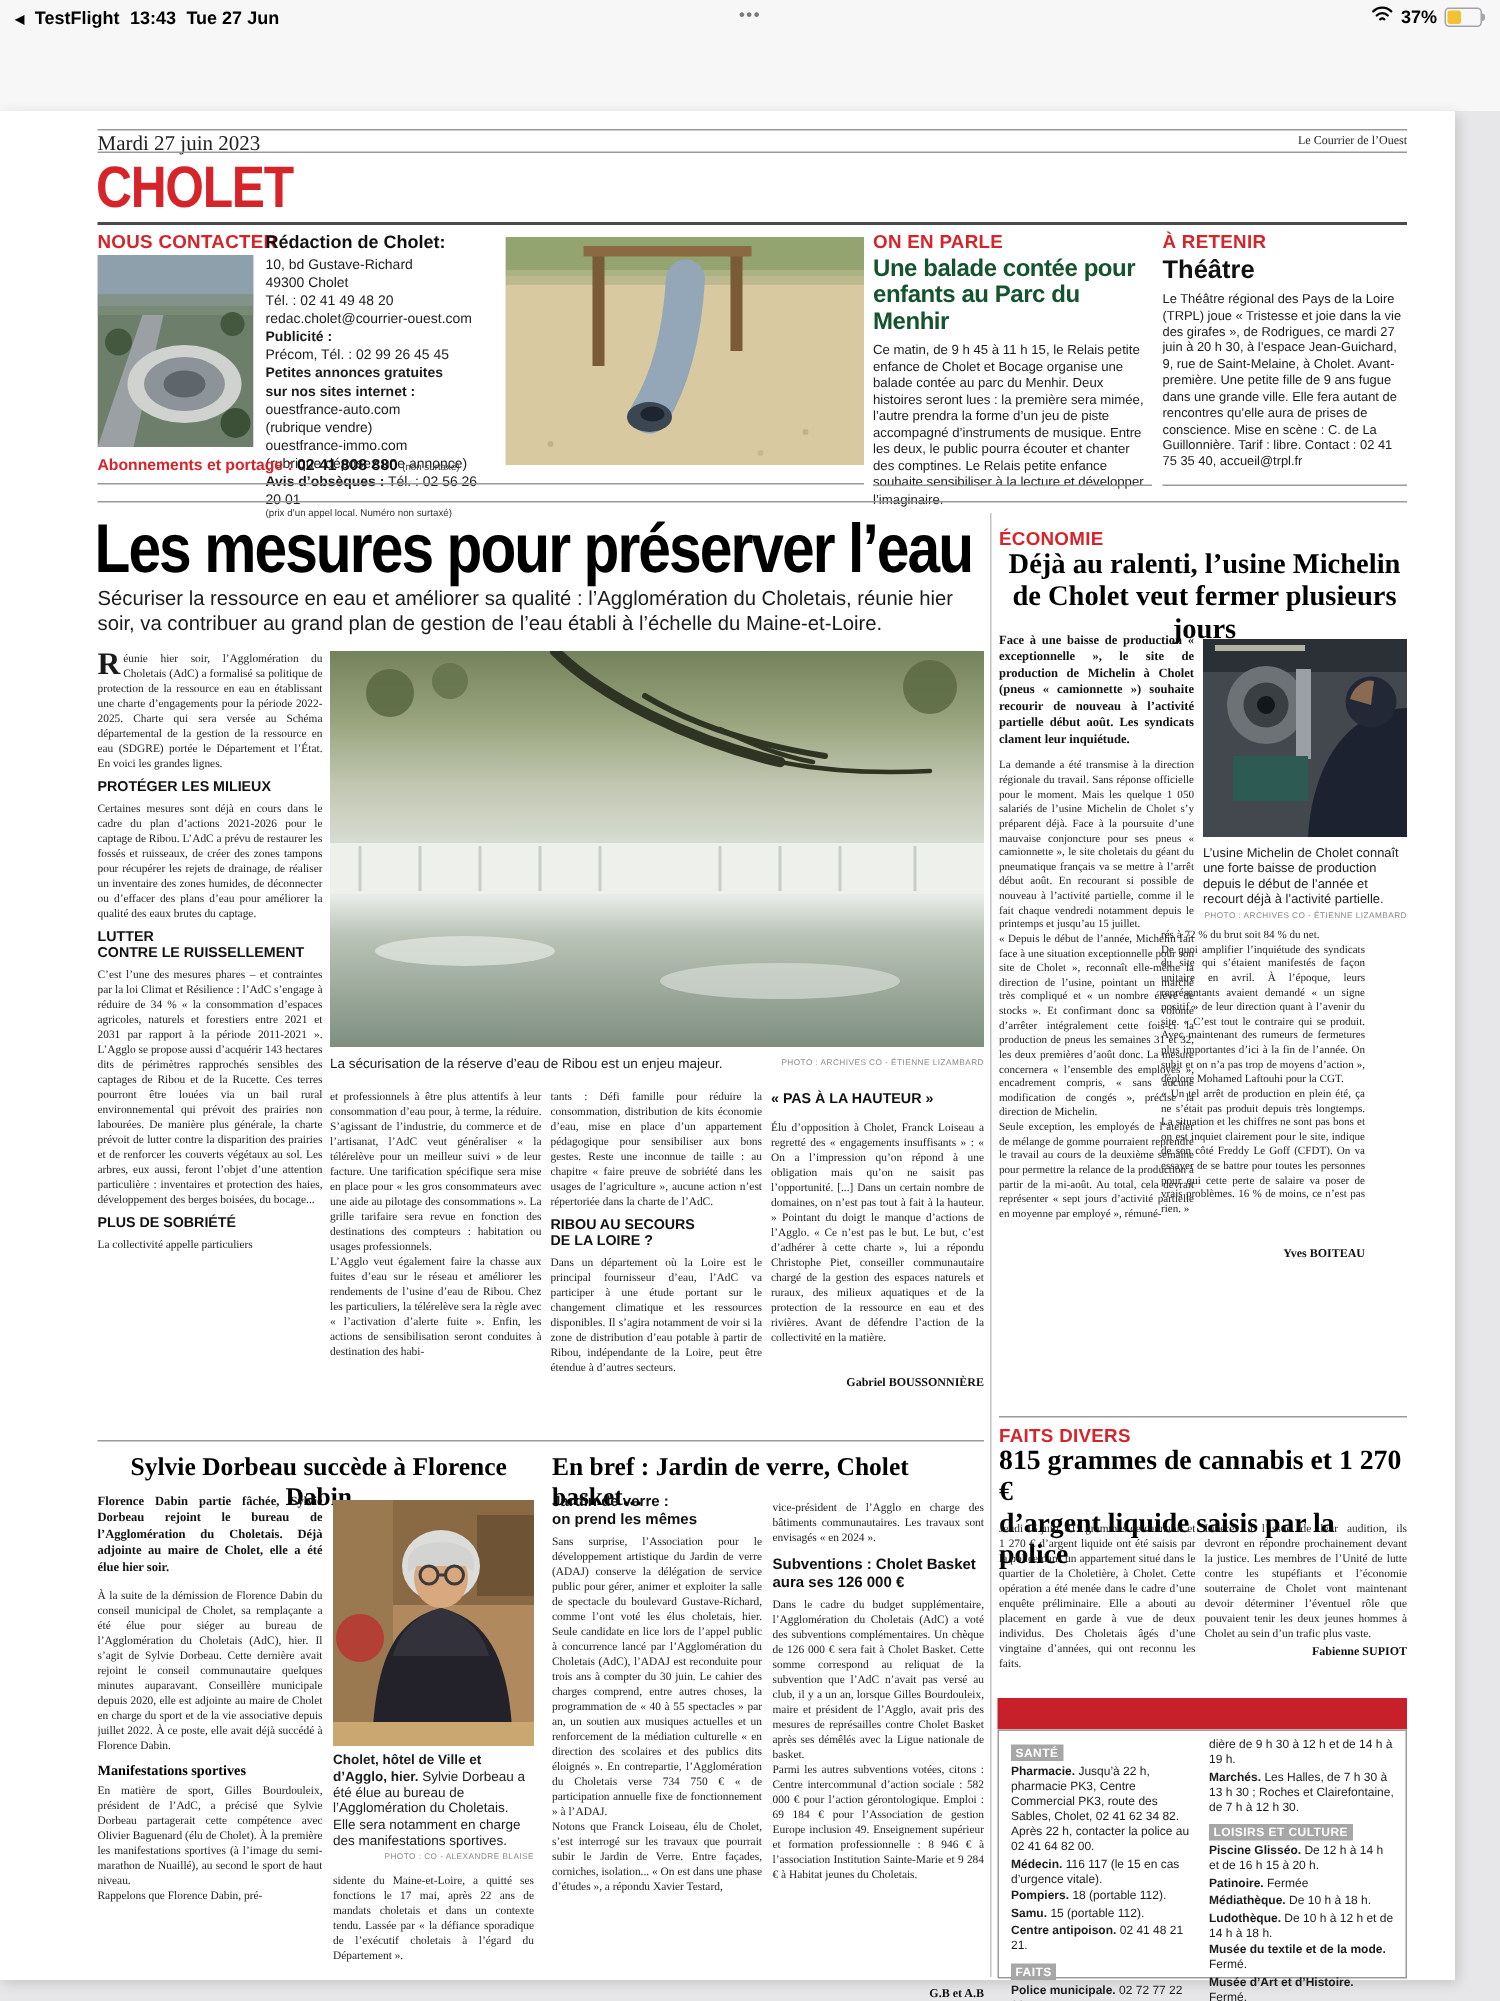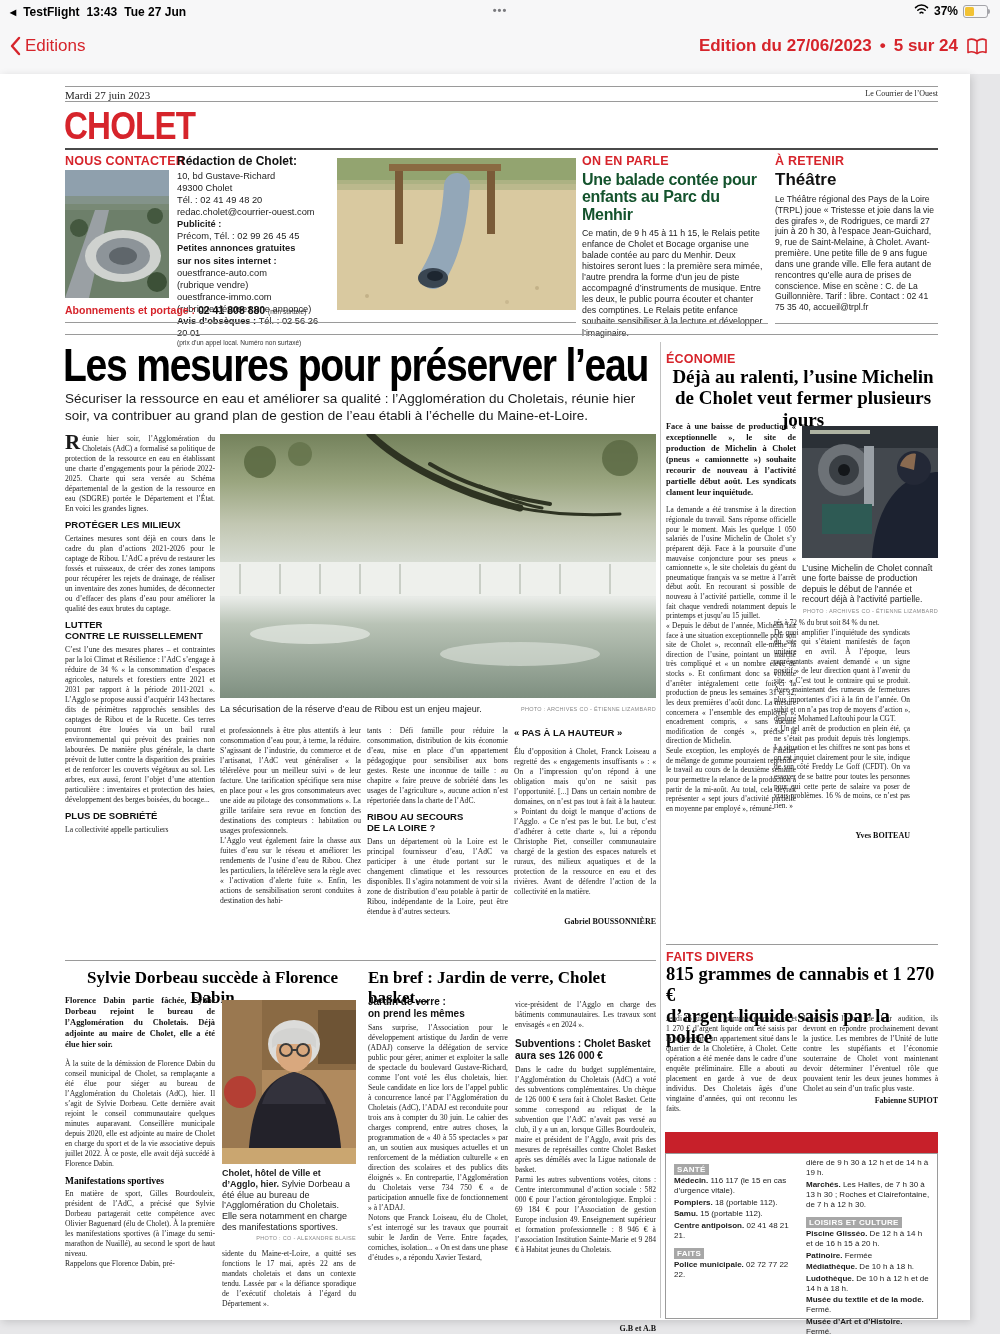--- a/index.html
+++ b/index.html
@@ -67,45 +67,26 @@
               </g>
             </svg>
         </span>
         <span>37%</span>
         <span class="battery">
             <span class="fill"></span>
             <span class="nub"></span>
           </span>
       </div>
     </div>
-    <div class="navbar">
-      <div class="nav-back">
-        <svg width="11" height="20" viewBox="0 0 11 20">
-            <polyline points="9,2 2,10 9,18" fill="none" stroke="#d6242b" stroke-width="2.4" stroke-linecap="round" stroke-linejoin="round"></polyline>
-          </svg>
-        <span>Editions</span>
-      </div>
-      <div class="nav-right">
-        <span>Edition du 27/06/2023</span>
-        <span>•</span>
-        <span>5 sur 24</span>
-        <svg width="22" height="19" viewBox="0 0 22 19">
-            <g fill="none" stroke="#d6242b" stroke-width="1.6" stroke-linejoin="round">
-              <path d="M2 3 C5 1.6 8.5 2.2 11 4 C13.5 2.2 17 1.6 20 3 V15.5 C17 14.3 13.5 14.8 11 16.6 C8.5 14.8 5 14.3 2 15.5 Z"></path>
-              <path d="M11 4 V16.2"></path>
-            </g>
-          </svg>
-      </div>
-    </div>
   </div>
 
   <div class="page">
 
     <div class="hr" style="left:65px;top:12px;width:873px;"></div>
-    <div class="abs serif" style="left:65px;top:15px;font-size:11px;color:#222;">Mardi 27 juin 2023</div>
+    <div class="abs serif" style="left:65px;top:15px;font-size:14px;color:#222;">Mardi 27 juin 2023</div>
     <div class="abs serif" style="right:32px;top:15px;font-size:8px;color:#222;">Le Courrier de l’Ouest</div>
     <div class="hr" style="left:65px;top:27px;width:873px;"></div>
     <div class="abs" style="left:64px;top:30px;font-size:39px;font-weight:700;color:#d6242b;letter-spacing:-1px;"><span class="cond" style="display:inline-block;">CHOLET</span></div>
     <div class="hr dark" style="left:65px;top:74px;width:873px;"></div>
 
     <div class="abs lbl" style="left:65px;top:80px;">NOUS CONTACTER</div>
     <div class="photo" style="left:65px;top:96px;width:104px;height:128px;">
       <svg width="104" height="128" viewBox="0 0 104 128" preserveAspectRatio="none">
         <rect width="104" height="128" fill="#6d7f6a"></rect>
         <rect y="0" width="104" height="34" fill="#8fa0ad"></rect>
@@ -294,20 +275,21 @@
       <div class="bodytxt">Libérés à l’issue de leur audition, ils devront en répondre prochainement devant la justice. Les membres de l’Unité de lutte contre les stupéfiants et l’économie souterraine de Cholet vont maintenant devoir déterminer l’éventuel rôle que pouvaient tenir les deux jeunes hommes à Cholet au sein d’un trafic plus vaste.</div>
       <div class="author" style="margin-top:2px;">Fabienne SUPIOT</div>
     </div>
 
     <div class="abs" style="left:665px;top:1058px;width:273px;height:21px;background:#c7202a;">
       <span style="color:#fff;font-weight:700;font-size:12.5px;line-height:21px;padding-left:7px;display:inline-block;margin-top:21px;">PRATIQUE</span>
     </div>
     <div class="abs" style="left:665px;top:1079px;width:271px;height:164px;border:1px solid #9a9a9a;background:#fff;">
       <div class="abs" style="left:8px;top:4px;width:124px;">
         <div><span class="chip">SANTÉ</span></div>
+        <div class="pr-item"><span class="b">Pharmacie.</span> <span>Jusqu’à 22 h, pharmacie PK3, Centre Commercial PK3, route des Sables, Cholet, 02 41 62 34 82. Après 22 h, contacter la police au 02 41 64 82 00.</span></div>
         <div class="pr-item"><span class="b">Médecin.</span> <span>116 117 (le 15 en cas d’urgence vitale).</span></div>
         <div class="pr-item"><span class="b">Pompiers.</span> <span>18 (portable 112).</span></div>
         <div class="pr-item"><span class="b">Samu.</span> <span>15 (portable 112).</span></div>
         <div class="pr-item"><span class="b">Centre antipoison.</span> <span>02 41 48 21 21.</span></div>
         <div><span class="chip">FAITS</span></div>
         <div class="pr-item"><span class="b">Police municipale.</span> <span>02 72 77 22 22.</span></div>
 
       </div>
       <div class="abs" style="left:140px;top:4px;width:124px;">
         <div class="pr-item">dière de 9 h 30 à 12 h et de 14 h à 19 h.</div>

